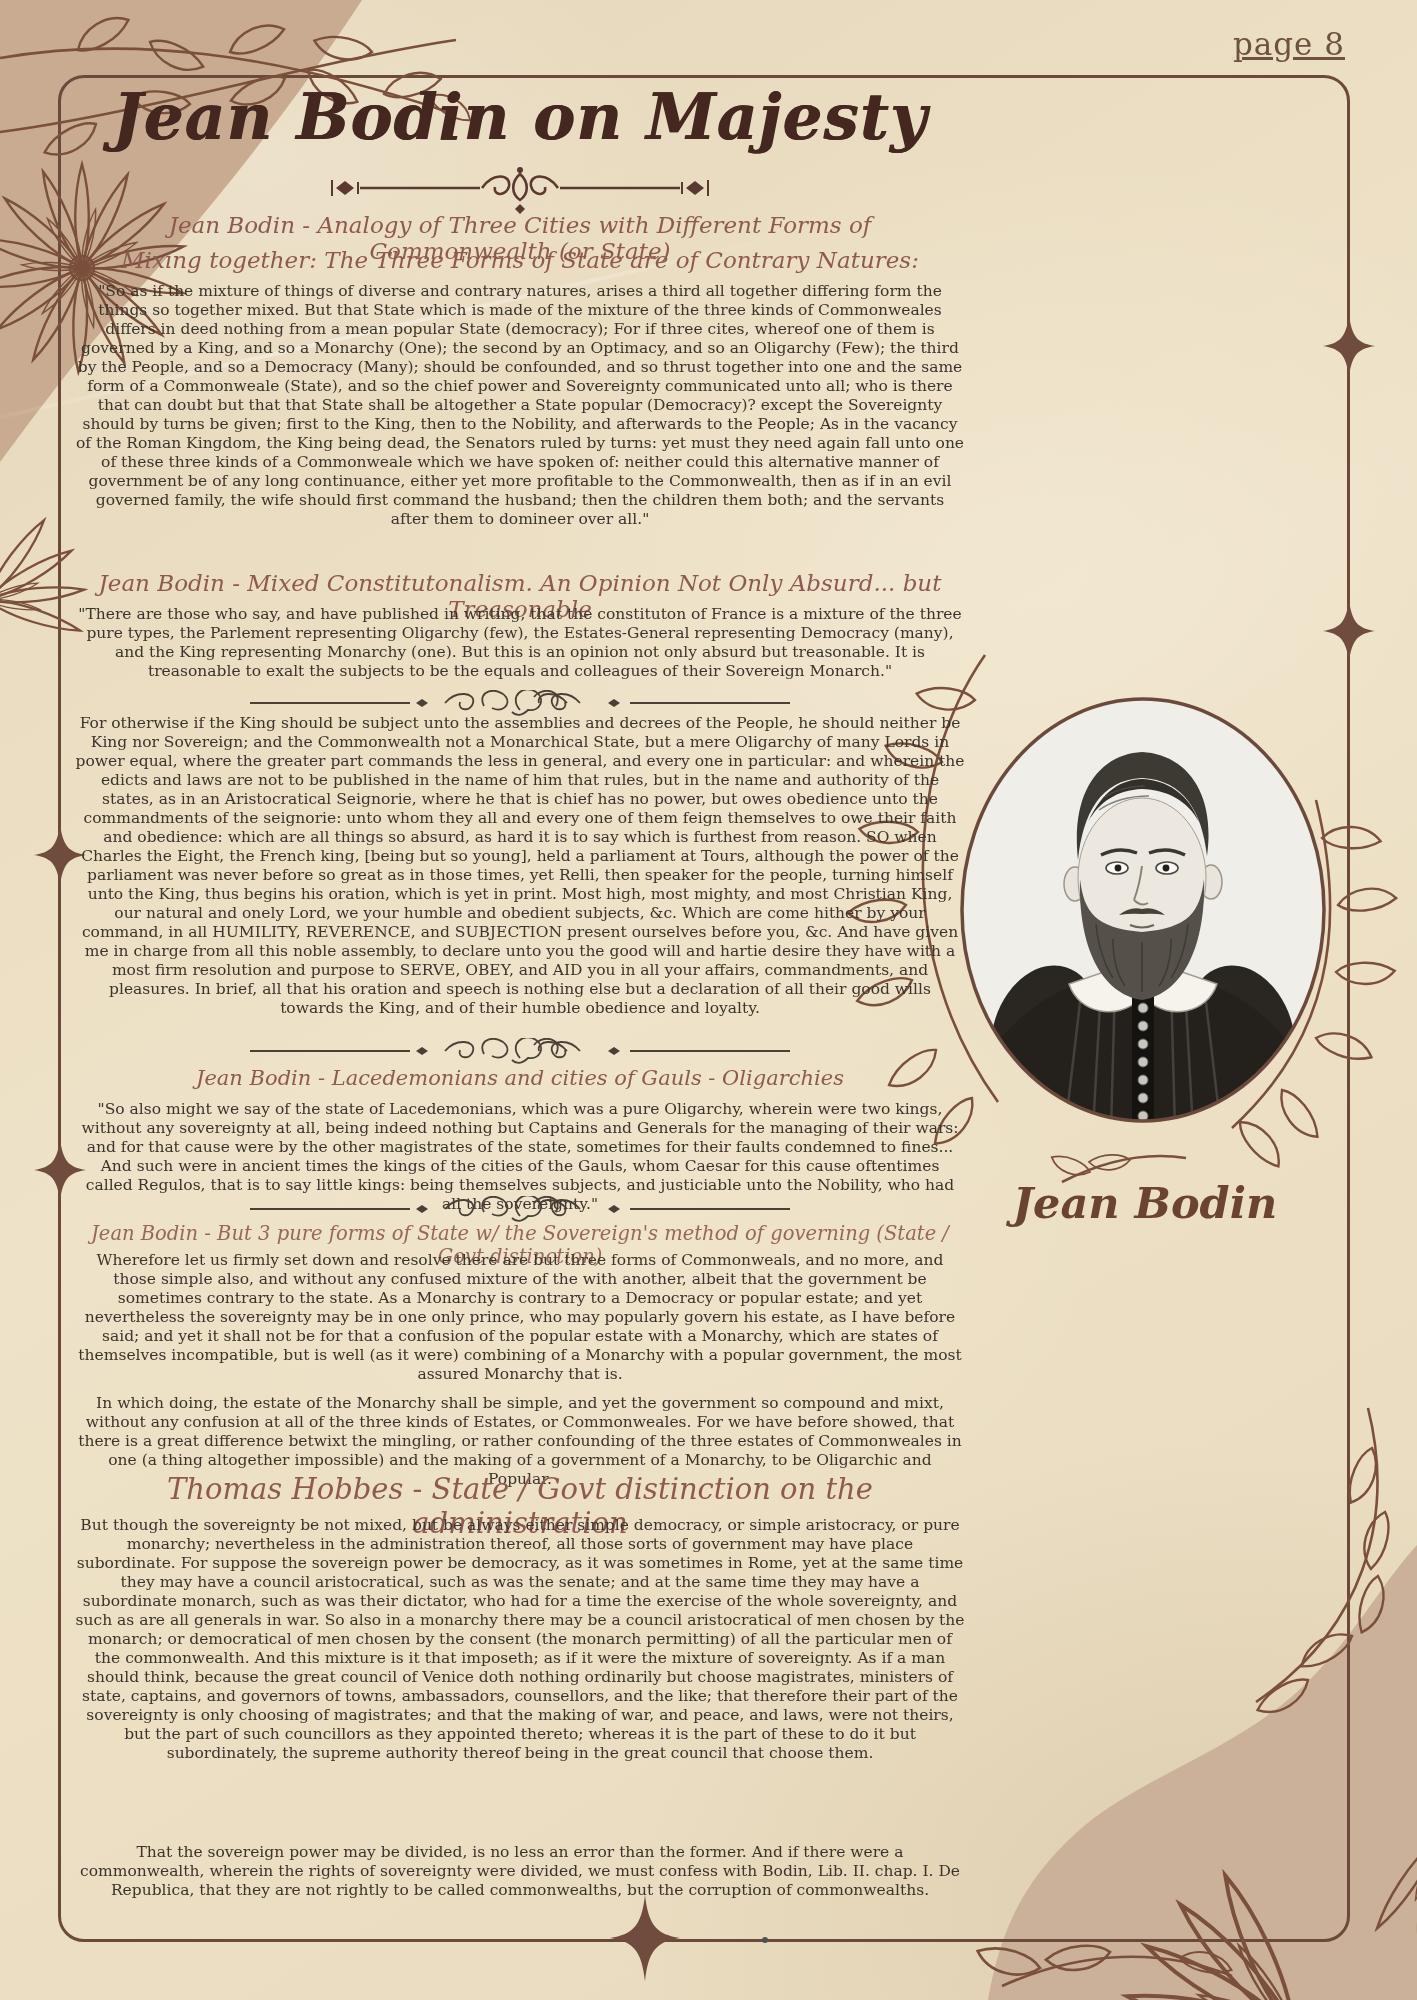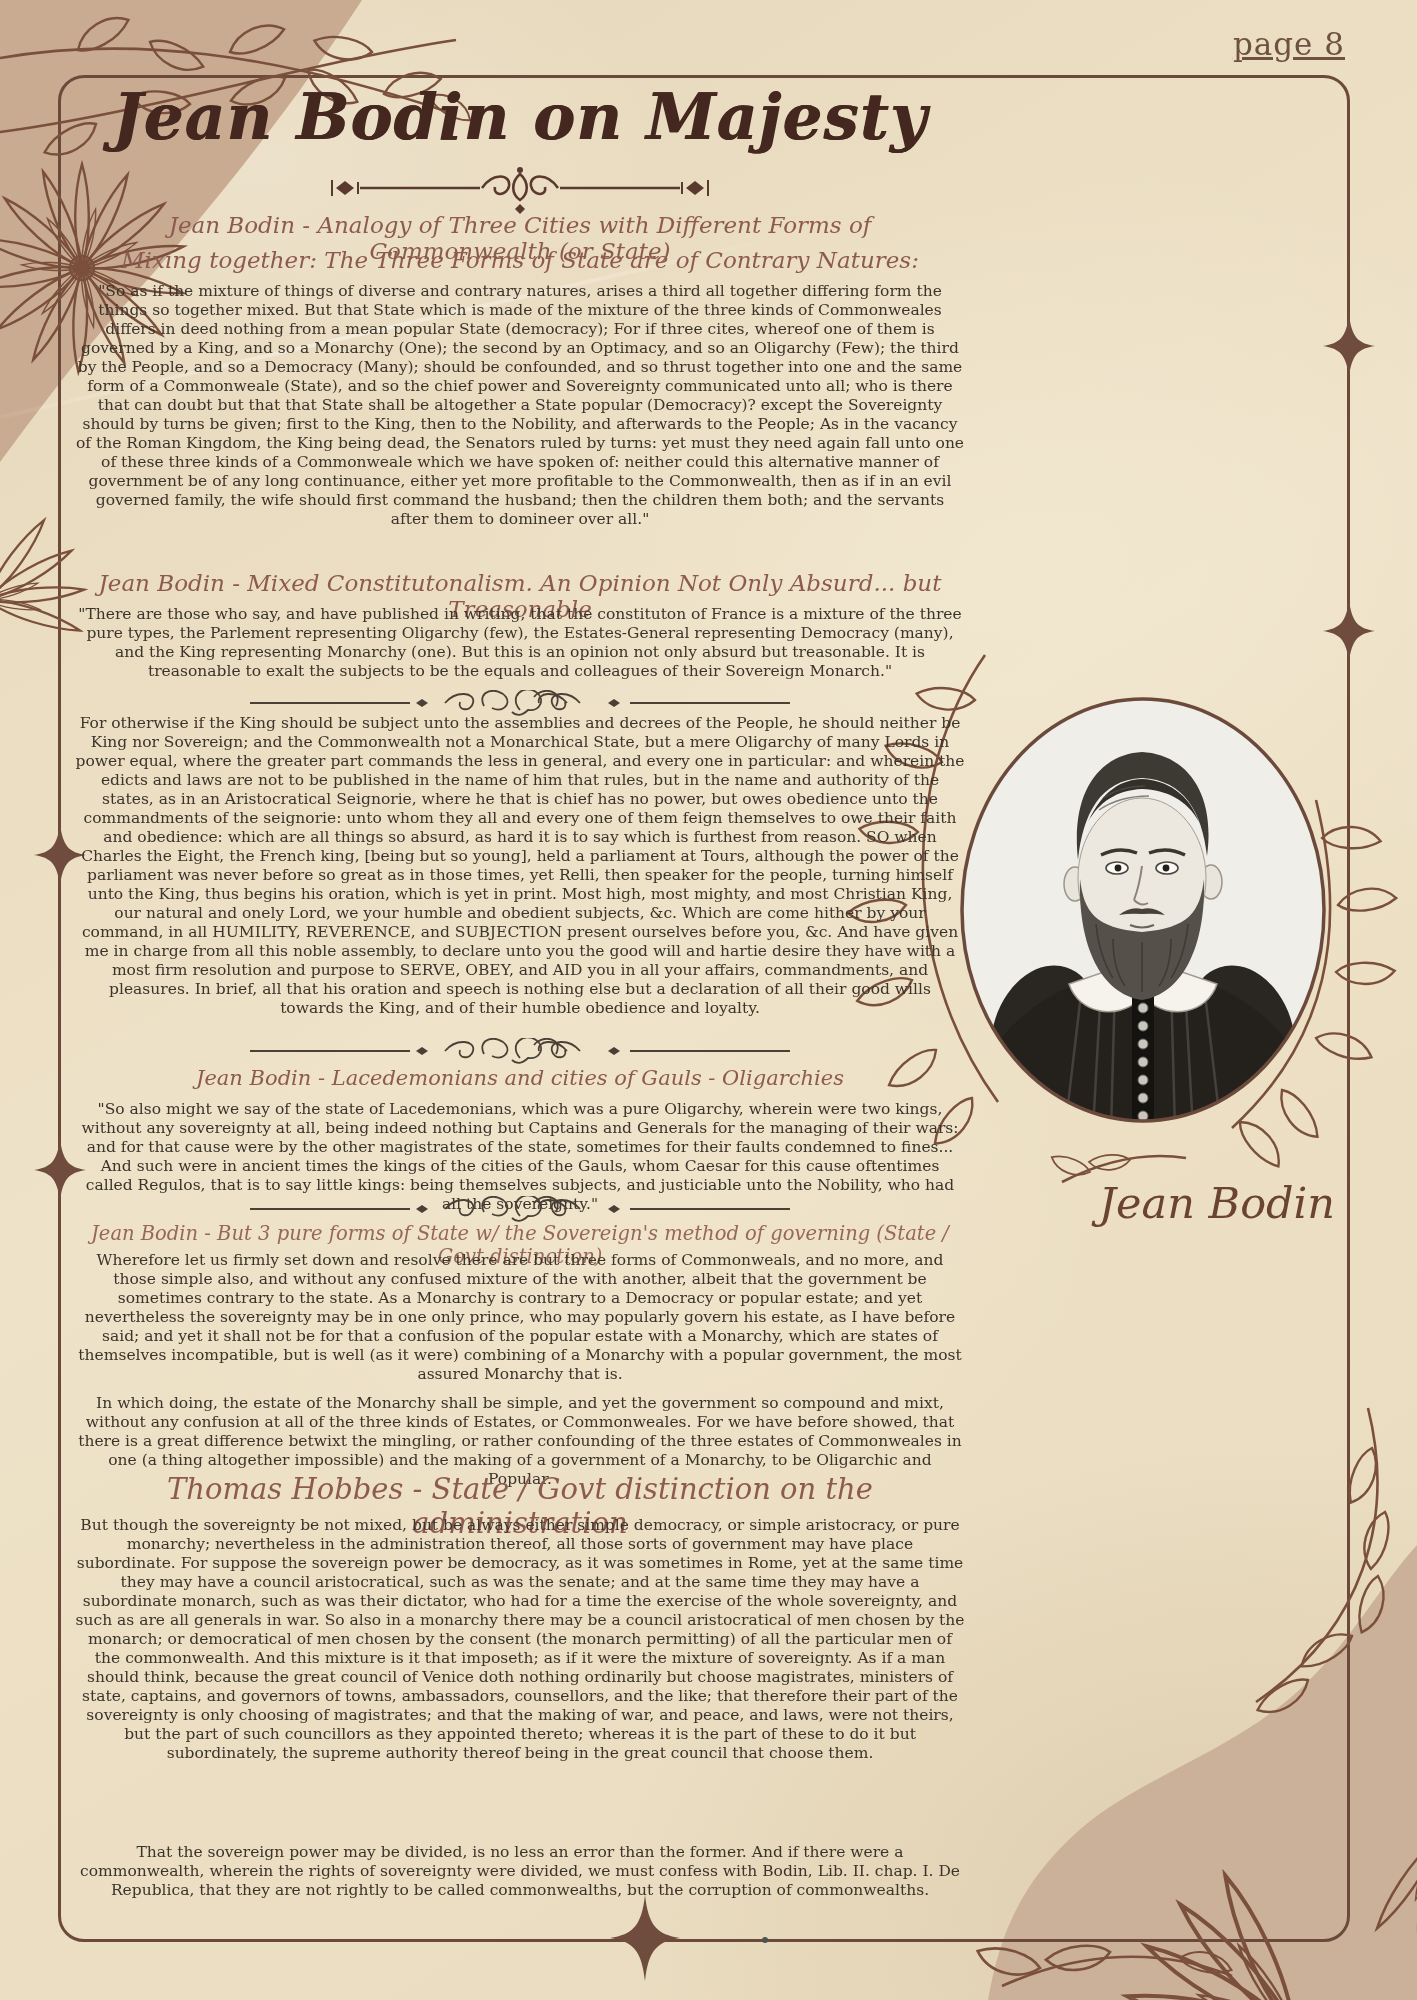--- a/index.html
+++ b/index.html
@@ -24,22 +24,22 @@
   .content{position:absolute;left:0;top:0;width:1417px;height:2000px;z-index:4;}
   .col{position:absolute;left:75px;width:890px;text-align:center;}
   .title{font-size:63px;font-style:italic;font-weight:bold;color:#44271f;letter-spacing:1px;
     text-shadow:0.6px 0.4px 0 #44271f;}
   .h{font-style:italic;color:#8d5a50;font-weight:500;}
   .h-std{font-size:23px;}
   .h-md{font-size:21px;}
   .h-sm{font-size:19.5px;color:#96675a;}
   .h-lg{font-size:29px;}
   .body{font-size:15.5px;line-height:19px;color:#3b342b;}
-  .caption{position:absolute;left:955px;top:1178px;width:380px;z-index:4;text-align:right;
-    font-size:43px;font-style:italic;font-weight:normal;color:#6b4431;}
+  .caption{position:absolute;left:955px;top:1178px;width:380px;z-index:4;text-align:center;
+    font-size:43px;font-style:italic;font-weight:bold;color:#6b4431;}
   .portrait-wrap{position:absolute;left:953px;top:694px;z-index:4;}
   svg .ln{stroke:#7a4f3b;stroke-width:2.6;fill:none;}
   svg .lf{stroke:#7a4f3b;stroke-width:2.4;fill:none;}
 </style>
 </head>
 <body>
 
 <div class="page">
 
   <svg width="0" height="0" style="position:absolute">

